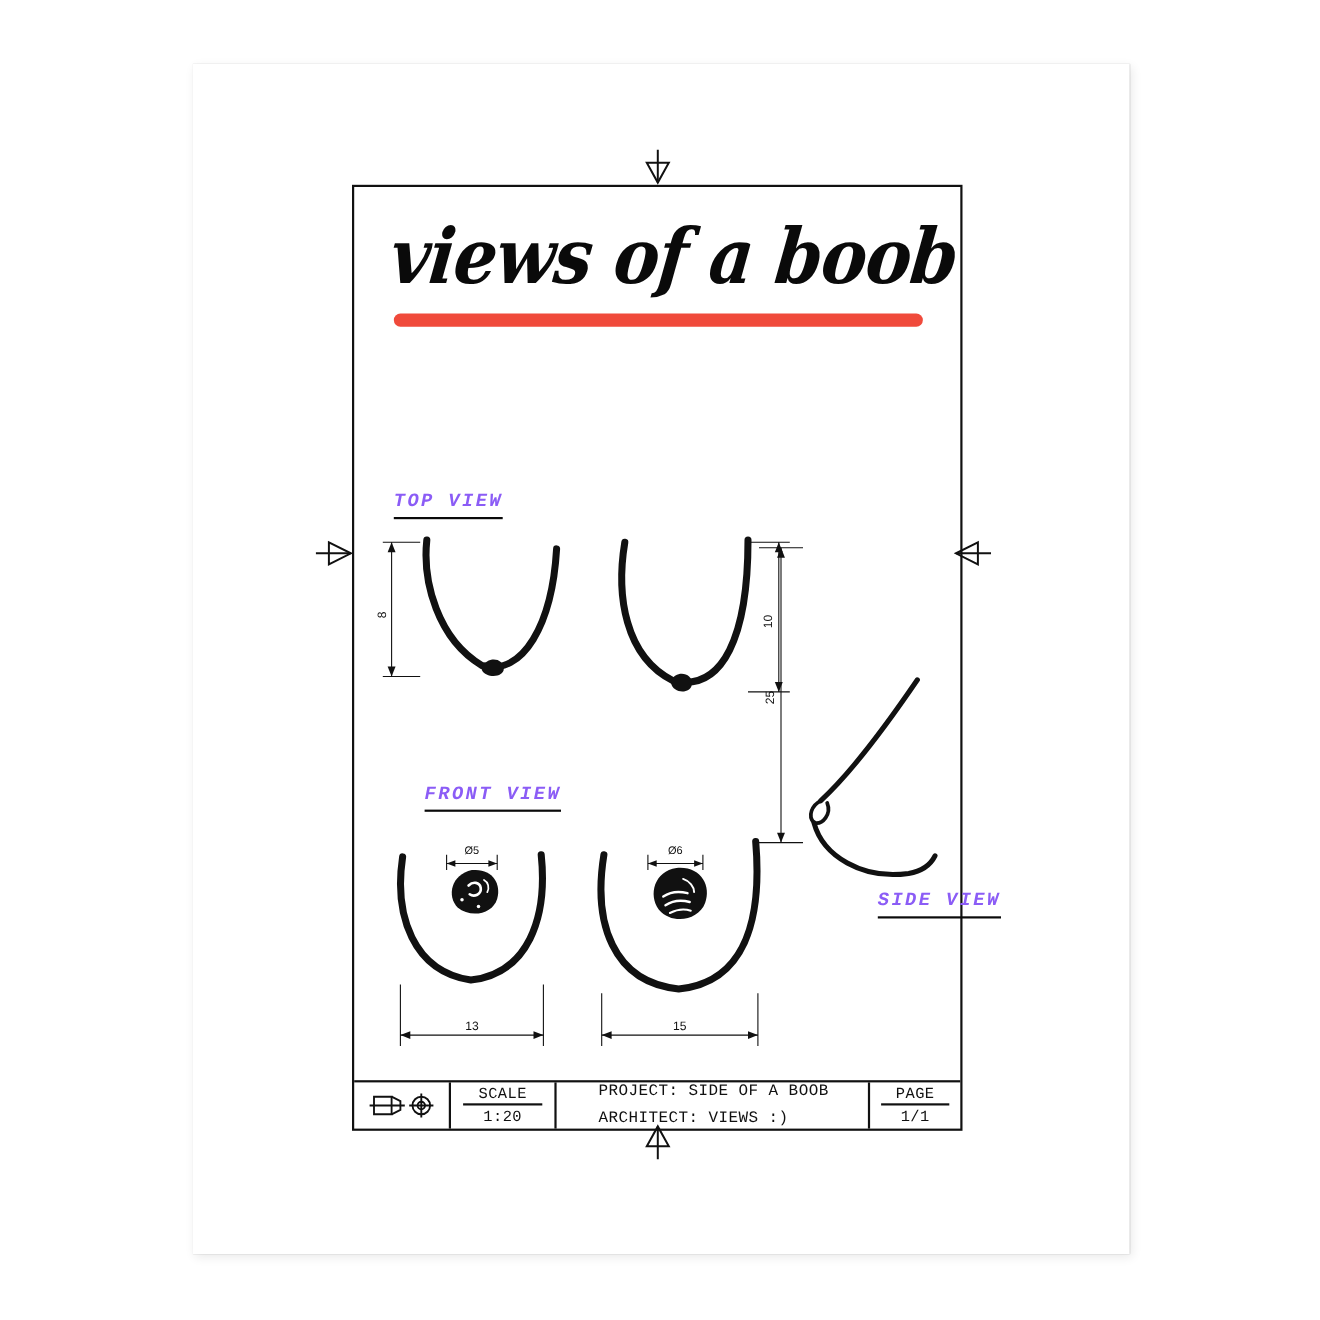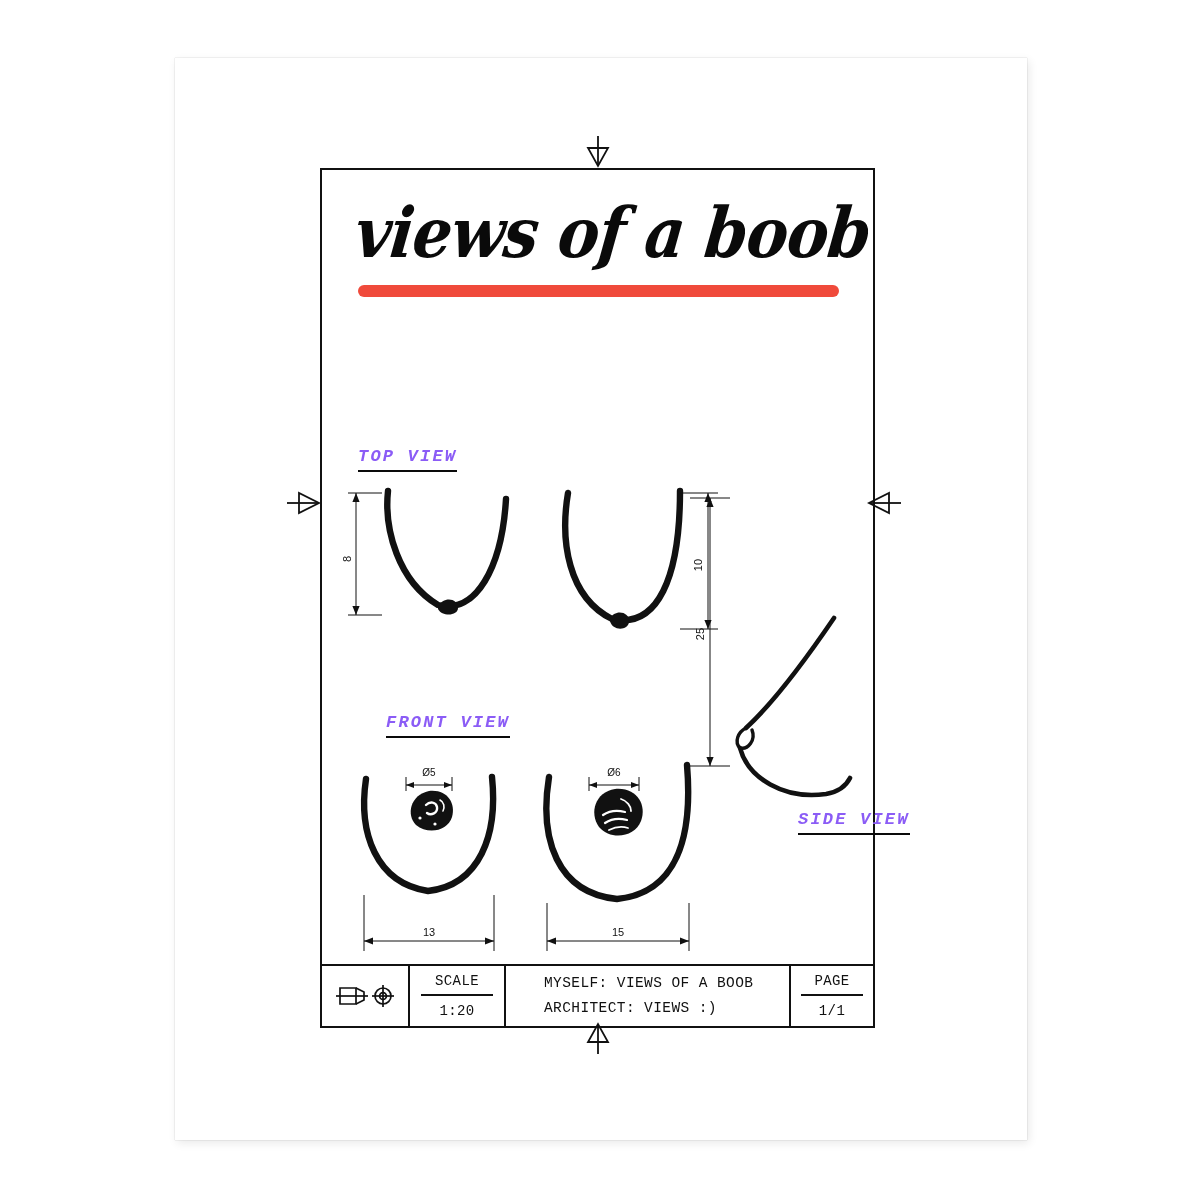--- a/index.html
+++ b/index.html
@@ -110,21 +110,21 @@
   #dwg-front-right { left: 215px; top: 585px; }
   #dwg-side        { left: 400px; top: 440px; }
   #dwg-dim25       { left: 368px; top: 318px; }
 
   
   #titleblock {
     position: absolute;
     left: 0px;
     bottom: 0px;
     width: 100%;
-    height: 62px;
+    height: 44px;
     border-top: 2.2px solid #111111;
     box-sizing: border-box;
     display: flex;
     align-items: stretch;
     margin-top: 27px;
   }
   .tb-cell {
     box-sizing: border-box;
     border-right: 2.2px solid #111111;
     display: flex;
@@ -346,21 +346,21 @@
             <line x1="49" y1="3" x2="49" y2="25" stroke="#111" stroke-width="1.7"></line>
           </svg>
         </div>
 
         <div class="tb-cell" id="tb-scale">
           <div class="tb-head">SCALE</div>
           <div class="tb-val">1:20</div>
         </div>
 
         <div class="tb-cell" id="tb-project">
-          <div class="tb-line">MYSELF: VIEWS OF A BOOB</div>
+          <div class="tb-line">PROJECT: SIDE OF A BOOB</div>
           <div class="tb-line">ARCHITECT: VIEWS :)</div>
         </div>
 
         <div class="tb-cell" id="tb-page">
           <div class="tb-head">PAGE</div>
           <div class="tb-val">1/1</div>
         </div>
 
       </div>
 

